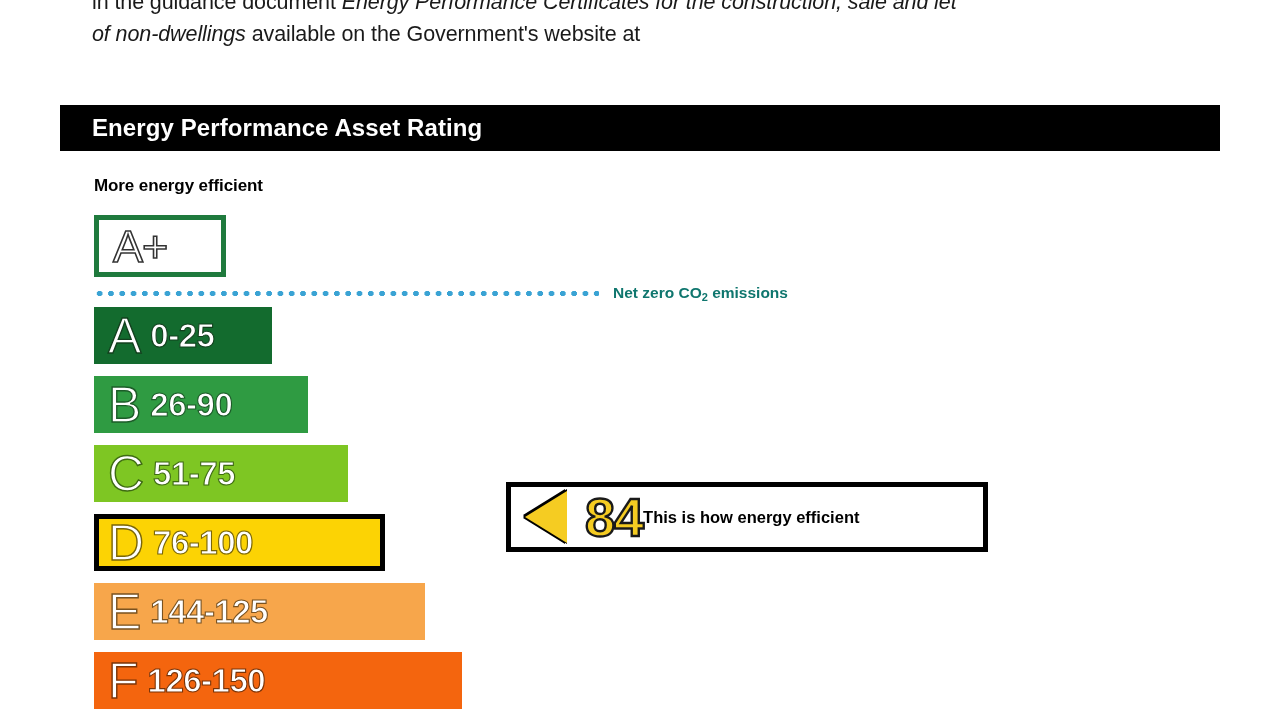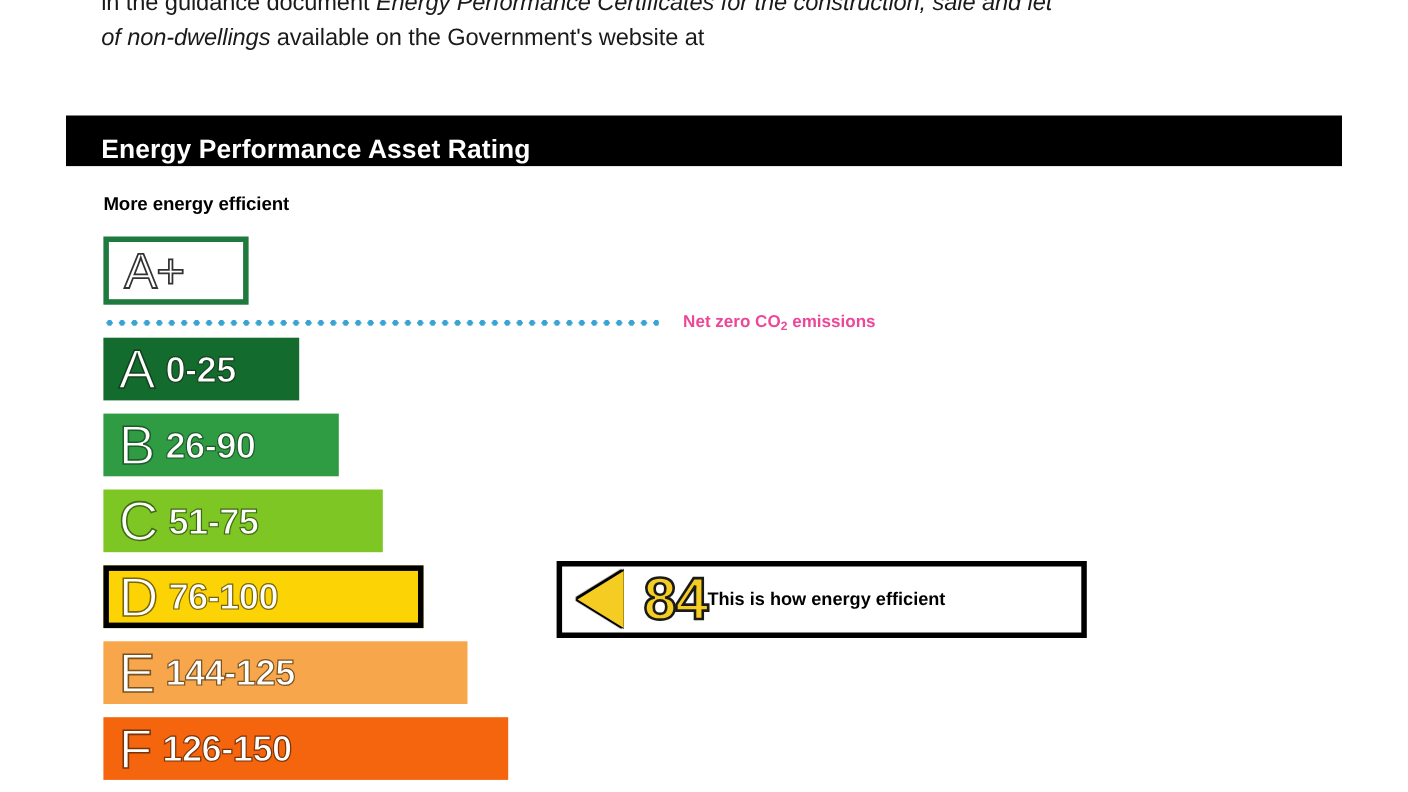--- a/index.html
+++ b/index.html
@@ -35,21 +35,21 @@
 
   
   #section-header {
     position: absolute;
     left: 60px;
     top: 105px;
     width: 1160px;
     height: 46px;
     background: #000000;
     display: flex;
-    align-items: flex-end;
+    align-items: center;
   }
   #section-header .title {
     color: #ffffff;
     font-size: 24px;
     font-weight: bold;
     padding-left: 32px;
     letter-spacing: 0.1px;
   }
 
   
@@ -106,24 +106,24 @@
   }
   #netzero-dots {
     width: 505px;
     height: 7px;
     background-image: radial-gradient(circle, #3aa3d4 0 2.6px, transparent 2.9px);
     background-size: 11.3px 7px;
     background-repeat: repeat-x;
     background-position: left center;
   }
   #netzero-label {
-    margin-left: 22px;
+    margin-left: 14px;
     font-size: 15.5px;
     font-weight: bold;
-    color: #ec4899;
+    color: #0f766e;
     white-space: nowrap;
   }
   #netzero-label sub {
     font-size: 11px;
     vertical-align: baseline;
     position: relative;
     top: 3px;
   }
 
   
@@ -158,21 +158,21 @@
     color: #ffffff;
     -webkit-text-stroke: 1.2px #4a3a1a;
     margin-left: 10px;
     letter-spacing: -0.5px;
   }
 
   
   #score-box {
     position: absolute;
     left: 506px;
-    top: 510px;
+    top: 482px;
     width: 482px;
     height: 70px;
     box-sizing: border-box;
     border: 5px solid #000000;
     background: #ffffff;
     display: flex;
     align-items: center;
   }
   #score-arrow {
     width: 0;

